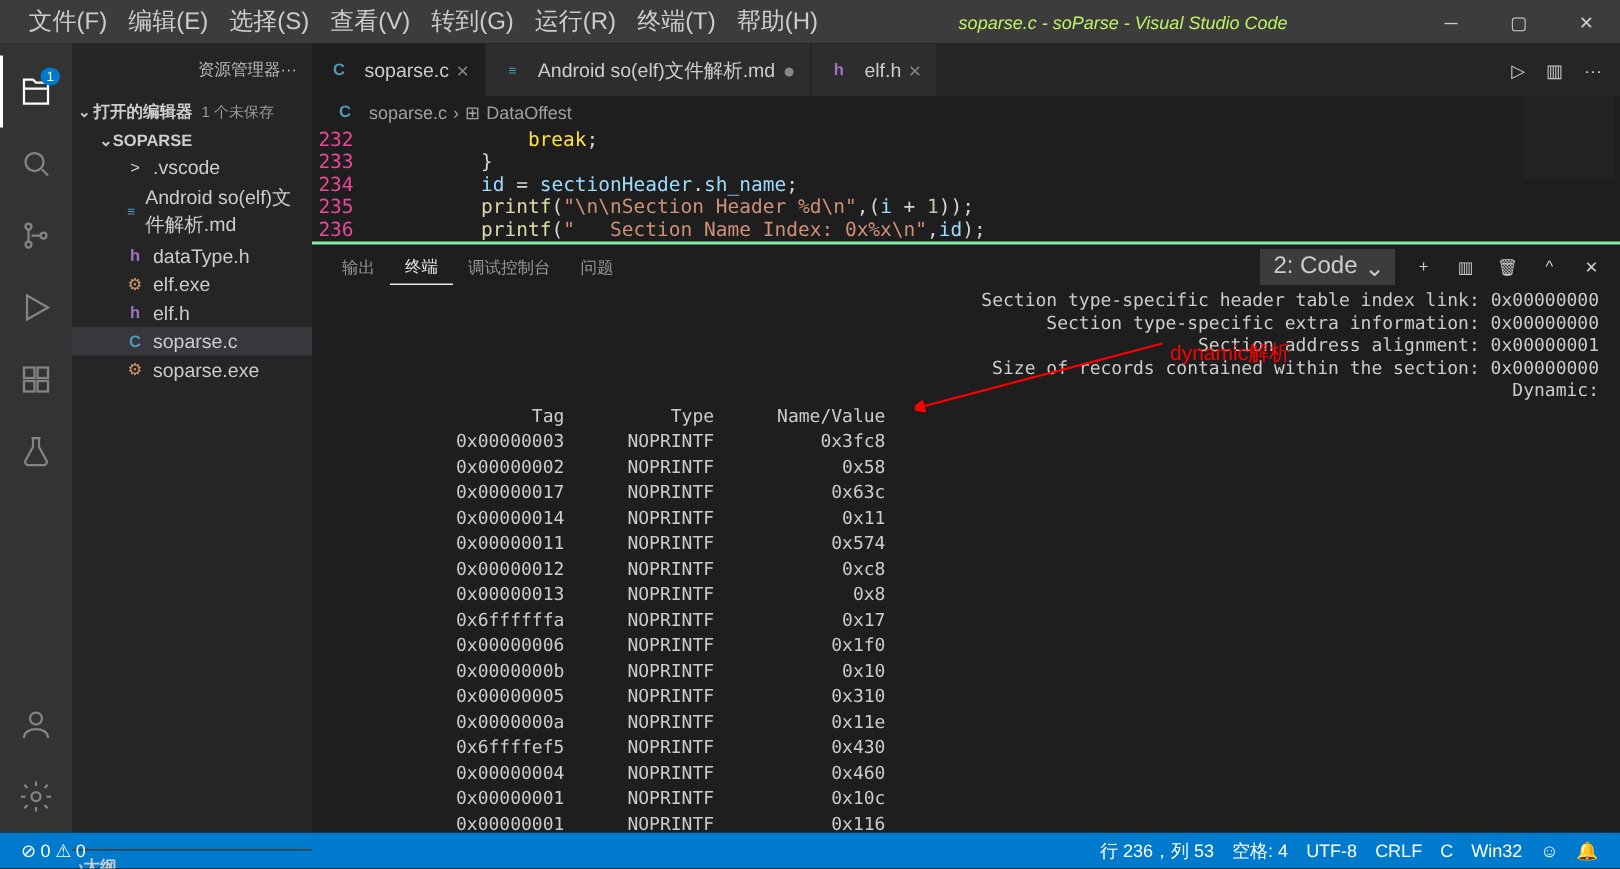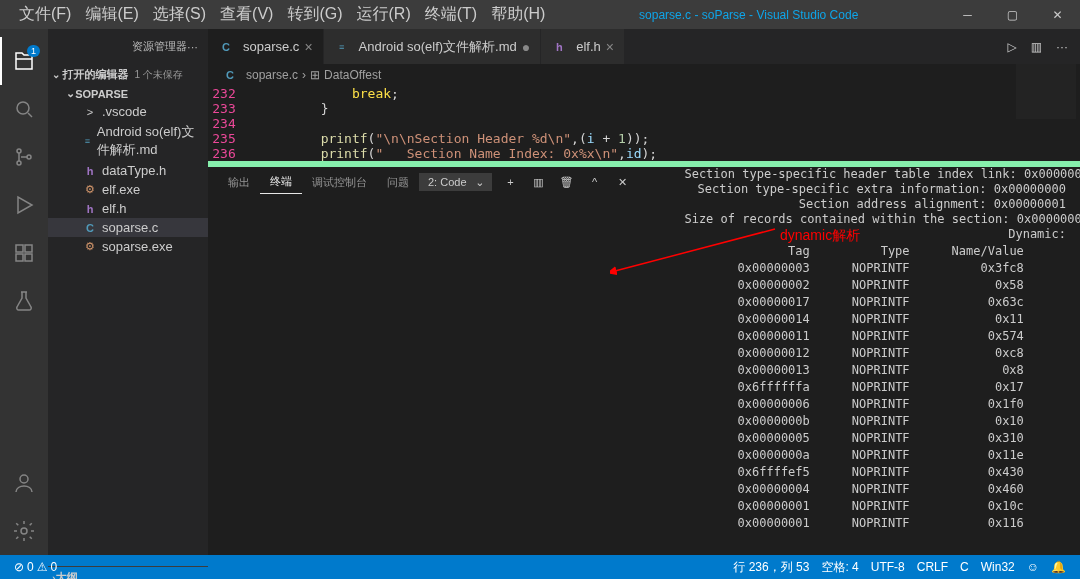--- a/index.html
+++ b/index.html
@@ -1,20 +1,20 @@
 <!DOCTYPE html>
 <html><head>
 <meta charset="utf-8">
 <style>
 * { margin:0; padding:0; box-sizing:border-box; }
 body { font-family:"Segoe UI",sans-serif; font-size:12px; background:#1e1e1e; color:#ccc; width:1080px; height:579px; overflow:hidden; position:relative; }
 .titlebar { height:29px; background:#3c3c3c; display:flex; align-items:center; }
 .menu { display:flex; padding-left:12px; }
 .menu-item { padding:4px 7px; color:#ccc; cursor:pointer; font-size:16px; }
-.title { flex:1; text-align:center; color:#0ea5e9; font-size:12px; }
+.title { flex:1; text-align:center; color:#bef264; font-size:12px;font-style:italic; }
 .win-btns { display:flex; }
 .win-btn { width:45px; height:29px; display:flex; align-items:center; justify-content:center; color:#ccc; cursor:pointer; }
 .body { display:flex; height:526px; }
 .act-bar { width:48px; background:#333; display:flex; flex-direction:column; align-items:center; padding-top:8px; }
 .act-icon { width:48px; height:48px; display:flex; align-items:center; justify-content:center; color:#858585; cursor:pointer; position:relative; }
 .act-icon.active { color:#fff; }
 .act-icon.active::before { content:""; position:absolute; left:0; top:0; bottom:0; width:2px; background:#fff; }
 .act-spacer { flex:1; }
 .badge { position:absolute; top:8px; right:8px; background:#007acc; color:#fff; border-radius:8px; font-size:9px; padding:0 4px; line-height:12px; }
 .sidebar { width:160px; background:#252526; color:#ccc; }
@@ -41,26 +41,26 @@
 .code { font-family:Consolas,monospace; font-size:13px; position:relative; }
 .code-line { display:flex; }
 .ln { width:50px; text-align:center; color:#ec4899; padding-right:18px; }
 .ct { white-space:pre; }
 .kw { color:#fde047; }
 .fn { color:#dcdcaa; }
 .va { color:#9cdcfe; }
 .nm { color:#b5cea8; }
 .st { color:#ce9178; }
 .pu { color:#d4d4d4; }
-.panel { flex:1; border-top:6px solid #86efac; display:flex; min-height:0; }
+.panel { flex:1; border-top:2px solid #86efac; display:flex; flex-direction:column; min-height:0; }
 .panel-tabs { height:30px; display:flex; align-items:center; padding:0 10px; font-size:11px; }
 .ptab { padding:4px 10px; color:#969696; cursor:pointer; }
 .ptab.active { color:#e7e7e7; border-bottom:1px solid #e7e7e7; }
 .panel-right { margin-left:auto; display:flex; align-items:center; gap:10px; }
-.dropdown { background:#3c3c3c; color:#ccc; padding:2px 24px 2px 8px; font-size:11px; border:1px solid #3c3c3c; position:relative; }
+.dropdown { background:#3c3c3c; color:#ccc; padding:2px 24px 2px 8px; font-size:16px; border:1px solid #3c3c3c; position:relative; }
 .dropdown::after { content:"⌄"; position:absolute; right:6px; }
 .icon-btn { color:#ccc; width:18px; text-align:center; cursor:pointer; }
 .term { flex:1; font-family:Consolas,monospace; font-size:12px; color:#ccc; padding:0 14px; overflow:hidden; white-space:pre; line-height:15px;text-align:right; }
 .term-table td { padding:0 40px 0 0; }
 .statusbar { height:24px; background:#007acc; color:#fff; display:flex; align-items:center; font-size:12px; padding:0 8px; }
 .sb-item { padding:0 6px; display:flex; align-items:center; gap:3px; }
 .sb-spacer { flex:1; }
 .minimap { position:absolute; top:64px; right:4px; width:60px; height:55px; background:rgba(100,100,100,0.08); }
 .sec-collapsed { padding:3px 4px; font-size:11px; font-weight:700; display:flex; align-items:center; border-top:1px solid #3c3c3c; }
 .annotation { position:absolute; top:227px; left:780px; color:#ff0000; font-size:14px; pointer-events:none; }
@@ -227,20 +227,21 @@
         <div class="code-line">
           <span class="ln">232</span>
           <span class="ct">            <span class="kw">break</span><span class="pu">;</span></span>
         </div>
         <div class="code-line">
           <span class="ln">233</span>
           <span class="ct">        <span class="pu">}</span></span>
         </div>
         <div class="code-line">
           <span class="ln">234</span>
+          <span class="ct">        <span class="va">id</span> <span class="pu">=</span> <span class="va">sectionHeader</span><span class="pu">.</span><span class="va">sh_name</span><span class="pu">;</span></span>
         </div>
         <div class="code-line">
           <span class="ln">235</span>
           <span class="ct">        <span class="fn">printf</span><span class="pu">(</span><span class="st">"\n\nSection Header %d\n"</span><span class="pu">,(</span><span class="va">i</span> <span class="pu">+</span> <span class="nm">1</span><span class="pu">));</span></span>
         </div>
         <div class="code-line">
           <span class="ln">236</span>
           <span class="ct">        <span class="fn">printf</span><span class="pu">(</span><span class="st">"   Section Name Index: 0x%x\n"</span><span class="pu">,</span><span class="va">id</span><span class="pu">);</span></span>
         </div>
       </div>

